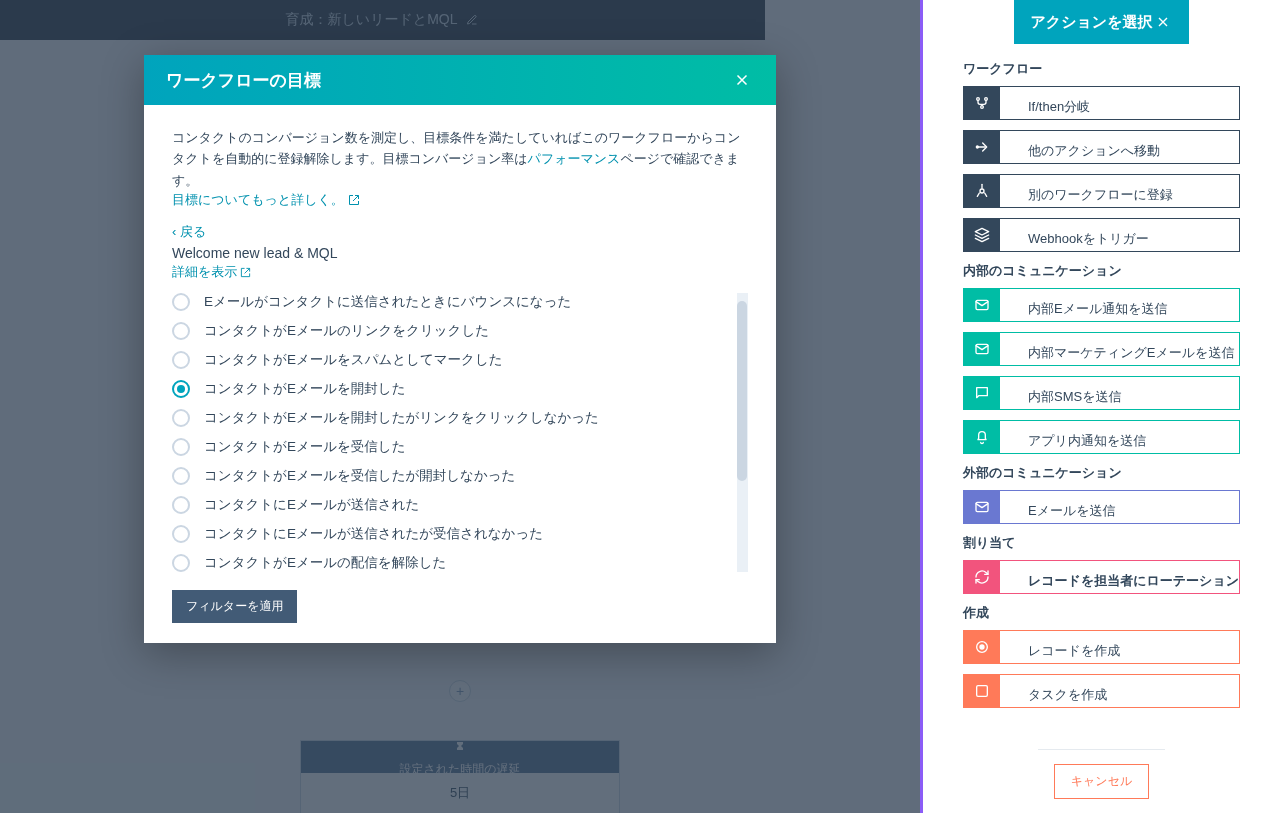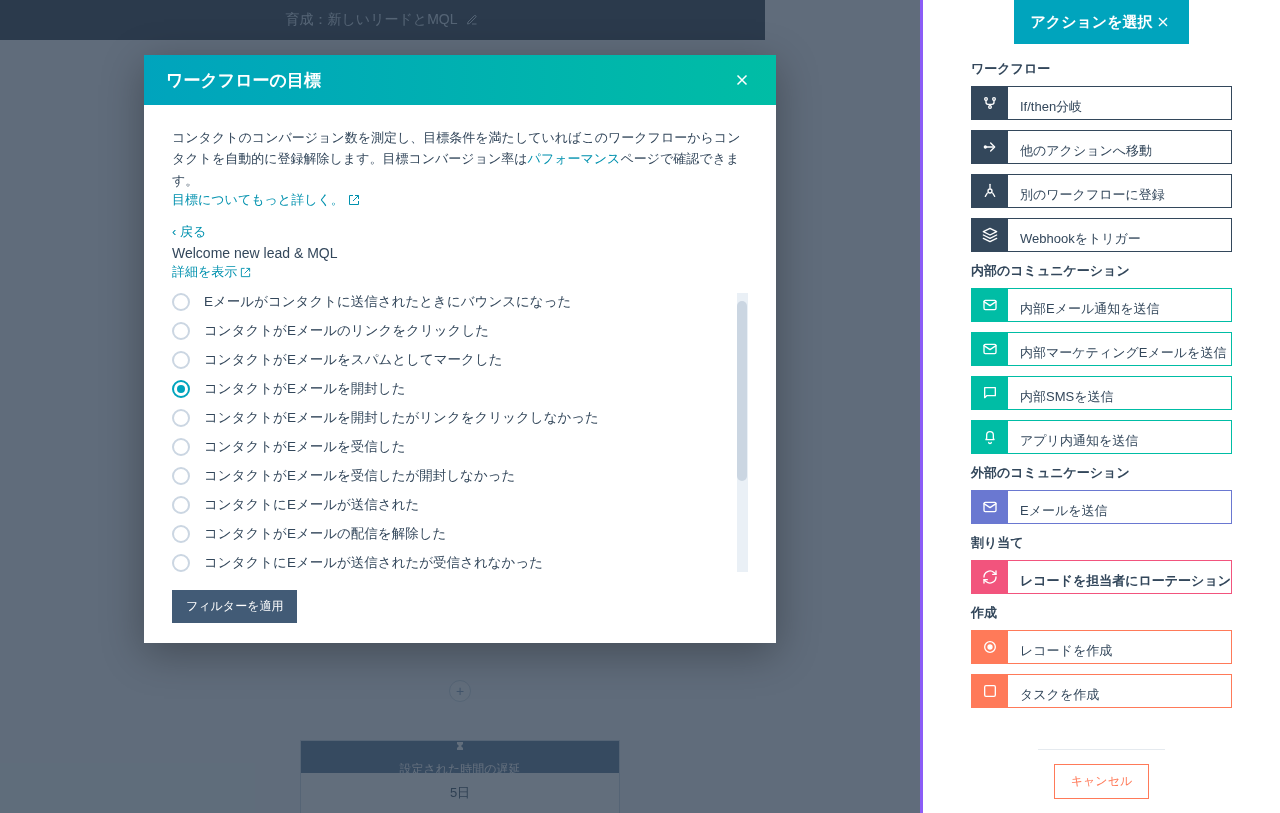--- a/index.html
+++ b/index.html
@@ -252,21 +252,21 @@
     flex-shrink:0;
   }
   .action-icon.teal-dark { background:#33475b; }
   .action-icon.teal { background:#00bda5; }
   .action-icon.purple { background:#6a78d1; }
   .action-icon.pink { background:#f2547d; }
   .action-icon.orange { background:#ff7a59; }
   .action-label {
     flex:1;
     display:flex; align-items:center;
-    padding-left: 12px;
+    padding-left: 28px;
     font-size: 13px;
     color:#33475b;
     margin-top:8px;
   }
   .rp-footer {
     border-top: 1px solid #e5eaef;
     padding: 14px 16px;
     background:#fff;
   }
   .cancel-btn {
@@ -375,25 +375,25 @@
               <div class="radio-row">
                 <div class="radio"></div>
                 <span class="radio-label">コンタクトがEメールを受信したが開封しなかった</span>
               </div>
               <div class="radio-row">
                 <div class="radio"></div>
                 <span class="radio-label">コンタクトにEメールが送信された</span>
               </div>
               <div class="radio-row">
                 <div class="radio"></div>
+                <span class="radio-label">コンタクトにEメールが送信されたが受信されなかった</span>
+              </div>
+              <div class="radio-row">
+                <div class="radio"></div>
                 <span class="radio-label">コンタクトがEメールの配信を解除した</span>
-              </div>
-              <div class="radio-row">
-                <div class="radio"></div>
-                <span class="radio-label">コンタクトにEメールが送信されたが受信されなかった</span>
               </div>
             </div>
           <div class="scroll-track"></div>
           <div class="scroll-thumb"></div>
         </div>
       </div>
     </div>
     <div class="modal-footer">
       <button class="apply-btn">フィルターを適用</button>
     </div>

